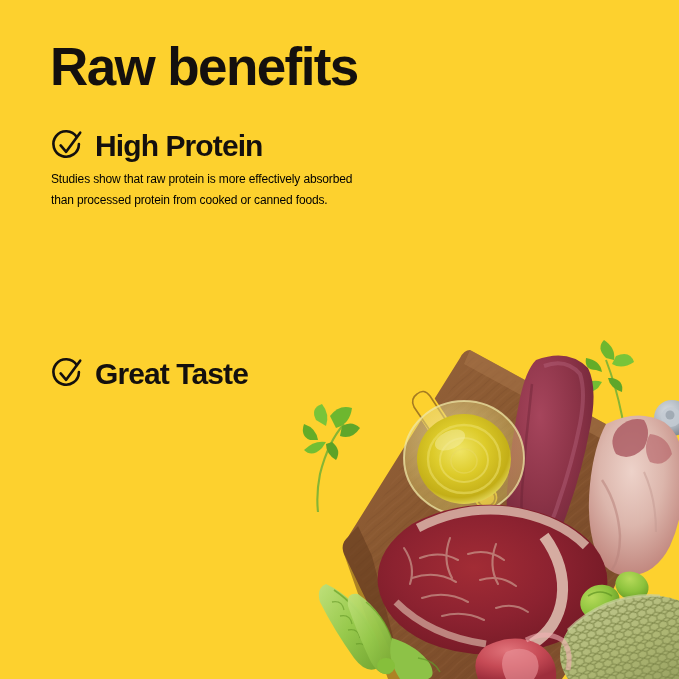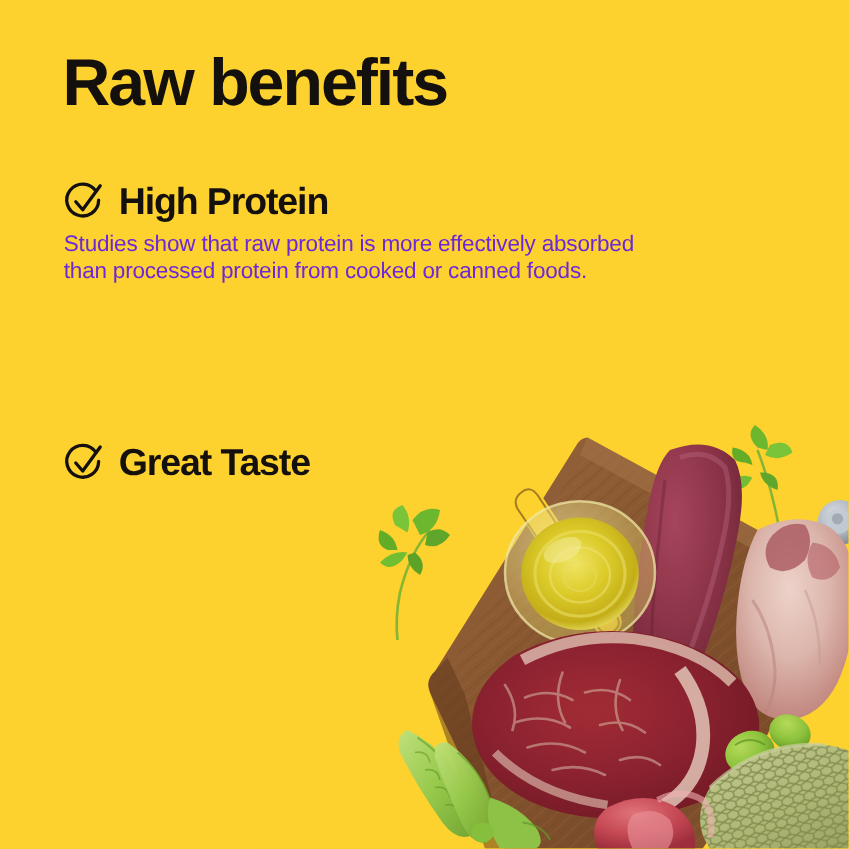--- a/index.html
+++ b/index.html
@@ -56,21 +56,21 @@
   }
   .benefit {
     position: absolute;
     left: 0;
     width: 560px;
   }
   .benefit-head {
     display: flex;
     align-items: center;
     gap: 11px;
-    margin: 16px 0 5px 0;
+    margin: 0 0 5px 0;
     height: 36px;
   }
   .check-icon {
     width: 34px;
     height: 34px;
     flex: 0 0 34px;
     display: block;
     margin-top: -2px;
   }
   .benefit-title {
@@ -79,31 +79,31 @@
     line-height: 32px;
     font-weight: 700;
     letter-spacing: -0.9px;
     color: #14100E;
     white-space: nowrap;
     font-family: "Liberation Sans", sans-serif;
   }
   .benefit-body {
     margin: 0;
     padding-left: 1px;
-    font-size: 18px;
+    font-size: 12px;
     line-height: 21px;
     font-weight: 400;
     letter-spacing: -0.15px;
-    color: #6d28d9;
+    color: #000000;
     white-space: pre-line;
     font-family: "Liberation Sans", sans-serif;
   }
   #benefit-0 { top: 128px; }
   #benefit-1 { top: 236px; }
-  #benefit-2 { top: 337px; }
+  #benefit-2 { top: 356px; }
 </style>
 </head>
 <body>
 
 <div id="page">
 
   <div id="photo">
     <svg width="379" height="339" viewBox="0 0 379 339" xmlns="http://www.w3.org/2000/svg">
       <defs>
         <linearGradient id="gBoard" x1="0" y1="0" x2="1" y2="1">

